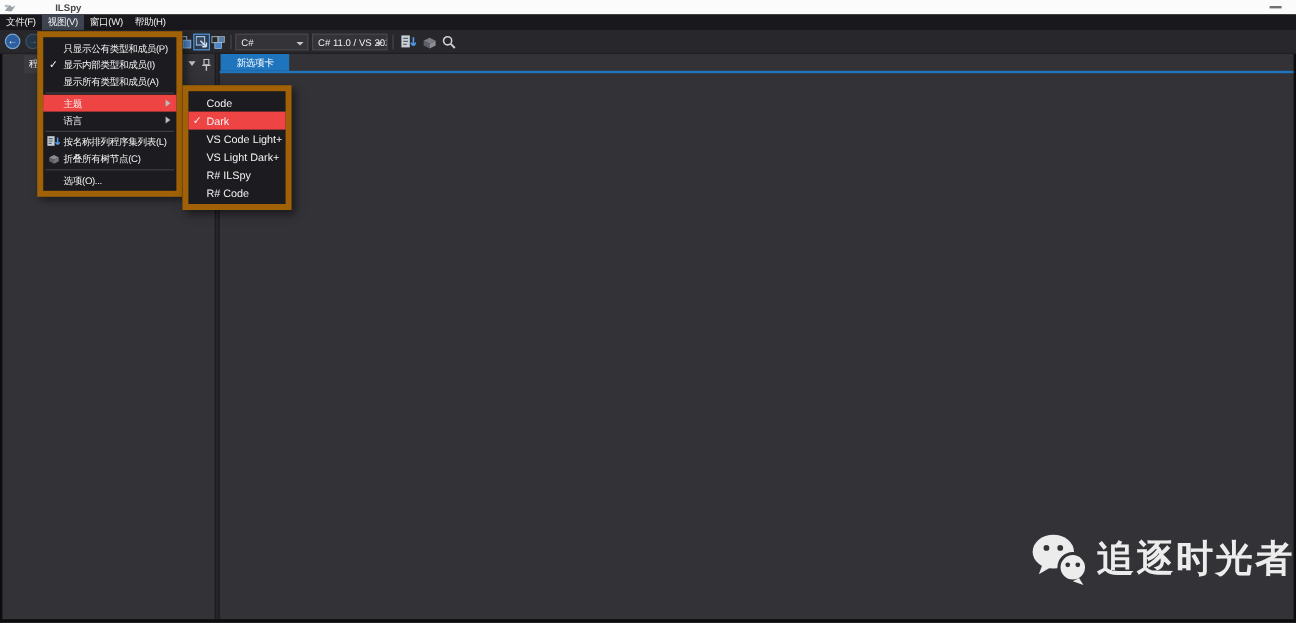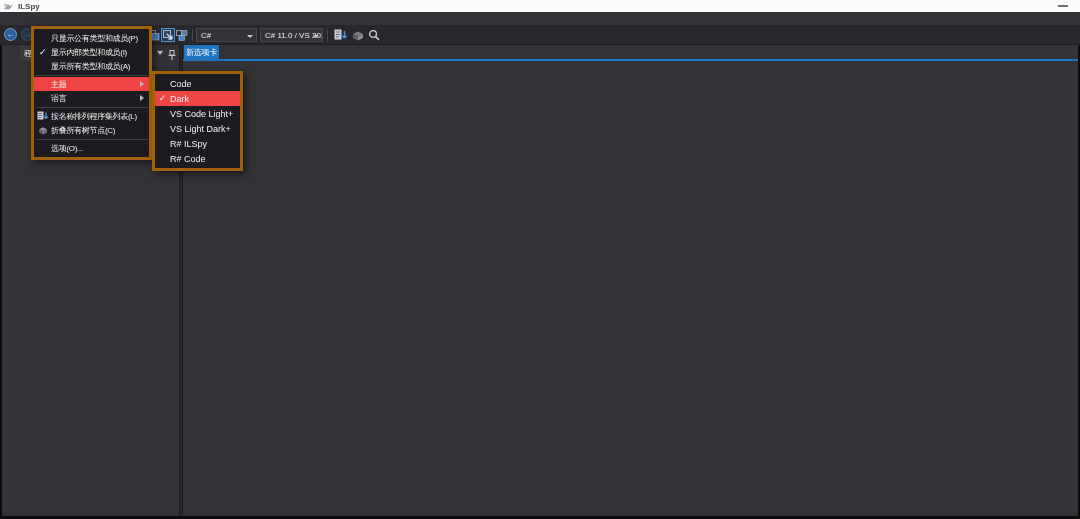--- a/index.html
+++ b/index.html
@@ -1,21 +1,21 @@
 <!DOCTYPE html>
 <html><head>
 <meta charset="utf-8">
 <style>
   html,body{margin:0;padding:0;background:#3c3c3c;}
   .screen{position:relative;width:1080px;height:519px;background:#323237;overflow:hidden;
           font-family:"Liberation Sans","DejaVu Sans",sans-serif;}
 
   
   .titlebar{position:absolute;left:0;top:0;width:100%;height:12px;background:#fbfbfb;
-            display:flex;align-items:center;z-index:2;}
+            display:flex;align-items:center;z-index:2;gap:28px;}
   .title-text{font-size:8px;color:#474747;margin-left:4px;font-weight:bold;}
   .minimize-btn{position:absolute;right:12px;top:5px;width:10px;height:2px;background:#707070;}
 
   
   .menubar{position:absolute;left:0;top:12px;width:100%;height:13px;background:#19191d;
            display:flex;align-items:stretch;z-index:2;}
   .menubar-item{padding:0 5px;display:flex;align-items:center;font-size:8px;
                 letter-spacing:-0.3px;color:#f0f0f0;cursor:default;}
   .menubar-item.active{background:#3e4450;}
 
@@ -38,28 +38,28 @@
 
   
   .panel-label{position:absolute;left:3px;top:46px;padding:2px 4px;background:#3a3a40;
                color:#f0f0f0;font-size:8px;letter-spacing:-0.2px;margin-left:17px;}
   .panel-caret{position:absolute;left:157px;top:51px;width:0;height:0;border-left:3.5px solid transparent;
                border-right:3.5px solid transparent;border-top:4px solid #c2c2c6;}
   .pin-btn{position:absolute;left:167px;top:47px;width:10px;height:11px;}
   .splitter{position:absolute;left:179px;top:45px;bottom:3px;width:4px;background:#26262a;
             border-left:1px solid #1c1c20;border-right:1px solid #1c1c20;box-sizing:border-box;}
   .tab-active{position:absolute;left:184px;top:45px;height:14px;background:#1e74bd;color:#ffffff;
-              font-size:8px;letter-spacing:-0.2px;display:flex;align-items:center;padding:0 2px;}
+              font-size:8px;letter-spacing:-0.2px;display:flex;align-items:center;padding:0 13px;}
   .tab-underline{position:absolute;left:183px;top:59px;height:2px;right:2px;background:#1e74bd;}
   .edge-left{position:absolute;left:0;top:45px;bottom:0;width:2px;background:#0d0d0f;}
   .edge-right{position:absolute;right:0;top:45px;bottom:0;width:2px;background:#0d0d0f;}
   .edge-bottom{position:absolute;left:0;bottom:0;height:3px;width:100%;background:#0d0d0f;}
 
   
-  .menu{position:absolute;background:#1c1c20;border:3px solid #a16207;box-sizing:border-box;
+  .menu{position:absolute;background:#1c1c20;border:5px solid #a16207;box-sizing:border-box;
         box-shadow:3px 3px 7px rgba(0,0,0,.5);z-index:30;padding:2px 0;}
   .view-menu{left:31px;top:26px;width:121px;}
   .submenu{left:152px;top:71px;width:91px;}
   .mi{height:14px;display:flex;align-items:center;font-size:8px;letter-spacing:-0.3px;
       color:#f2f2f2;position:relative;padding-right:8px;white-space:nowrap;cursor:default;}
   .submenu .mi{height:15px;font-size:9px;letter-spacing:0;}
   .slot{width:17px;display:flex;justify-content:center;align-items:center;flex:none;}
   .submenu .slot{width:15px;}
   .check{color:#f5f5f5;font-size:9px;line-height:1;}
   .mi.hl{background:#ef4444;}
@@ -78,20 +78,26 @@
 
   <div class="titlebar">
     <svg width="11" height="9" style="margin-left:3px">
       <path d="M1,7 L5,2 L7,4 L10,2.5 L6.5,7.5 Z" fill="#9aa0a8"></path>
       <rect x="1" y="2" width="3" height="2" fill="#b9bec4"></rect>
     </svg>
     <span class="title-text">ILSpy</span>
     <div class="minimize-btn"></div>
   </div>
 
+  <div class="menubar">
+    <div class="menubar-item">文件(F)</div>
+    <div class="menubar-item active">视图(V)</div>
+    <div class="menubar-item">窗口(W)</div>
+    <div class="menubar-item">帮助(H)</div>
+  </div>
 
   <div class="toolbar">
     <div class="nav-btn nav-back">
       <span>←</span>
     </div>
     <div class="nav-btn nav-fwd">
       <span>→</span>
     </div>
 
     <div class="tool-icon" style="left:147px">
@@ -242,14 +248,27 @@
     <div class="mi">
       <span class="slot"></span>
       <span>R# ILSpy</span>
     </div>
     <div class="mi">
       <span class="slot"></span>
       <span>R# Code</span>
     </div>
   </div>
 
+  <div class="watermark">
+    <svg width="46" height="44" viewBox="0 0 44 42">
+      <ellipse cx="17" cy="15" rx="16.5" ry="13.5" fill="#ececec"></ellipse>
+      <polygon points="8,26 5.5,33 15,27.5" fill="#ececec"></polygon>
+      <circle cx="11.5" cy="12" r="2.3" fill="#323237"></circle>
+      <circle cx="22.5" cy="12" r="2.3" fill="#323237"></circle>
+      <circle cx="32.5" cy="27.5" r="11" fill="#ececec" stroke="#323237" stroke-width="2.5"></circle>
+      <polygon points="37.5,36 41,41.5 32.5,38.5" fill="#ececec"></polygon>
+      <circle cx="28.5" cy="25.5" r="1.9" fill="#323237"></circle>
+      <circle cx="36.5" cy="25.5" r="1.9" fill="#323237"></circle>
+    </svg>
+    <span class="wm-text">追逐时光者</span>
+  </div>
 
 </div>
 
 </body></html>

